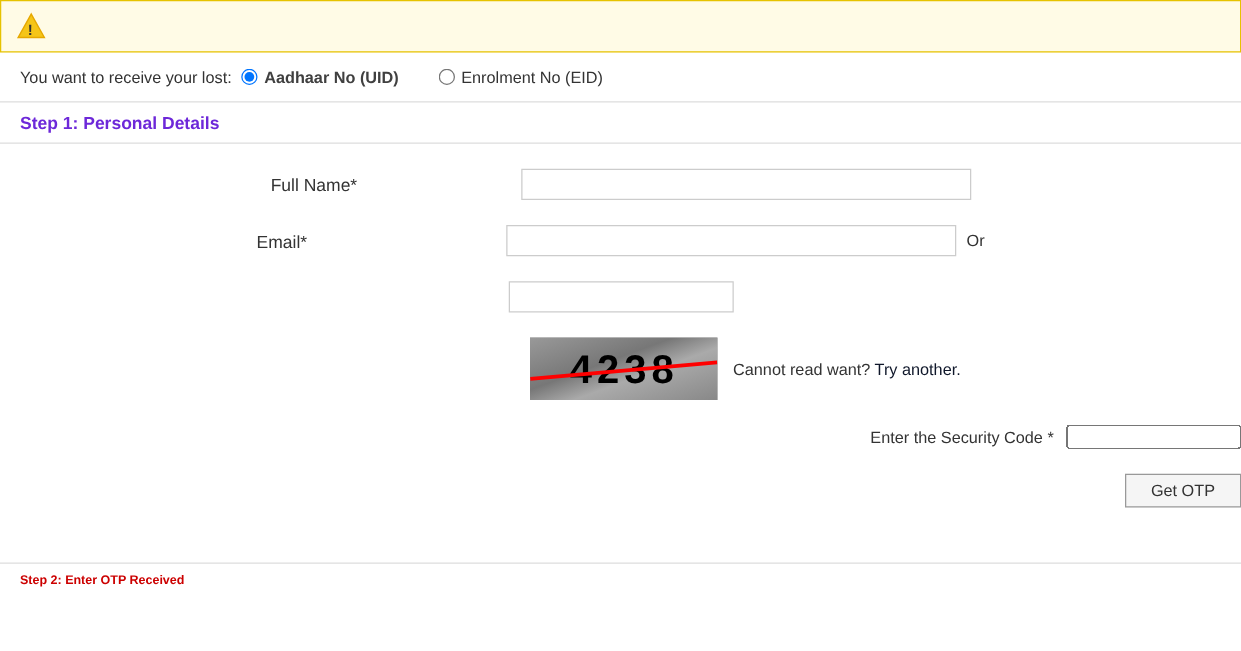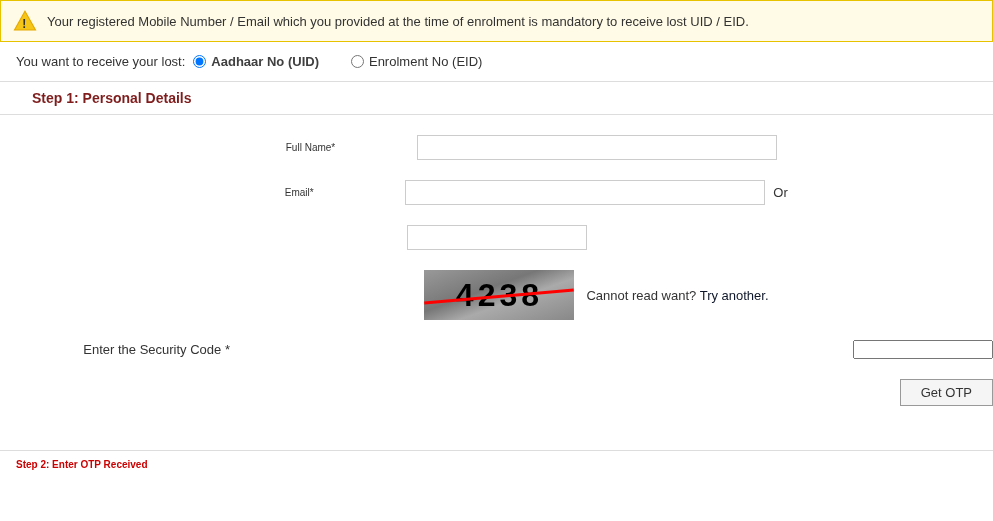--- a/index.html
+++ b/index.html
@@ -47,44 +47,44 @@
     }
     .radio-row .label-text {
     }
     .radio-selected {
       color: #404040;
       font-weight: bold;
     }
 
     
     .step-header {
-      padding: 8px 32px;
+      padding: 8px 16px;
       border-bottom: 1px solid #ddd;
       font-size: 14px;
-      color: #7f1d1d;
+      color: #6d28d9;
       font-weight: bold;
     }
 
     
     .form-area {
       padding: 20px 0;
     }
 
     .form-row {
       display: flex;
       align-items: center;
       margin-bottom: 20px;
       justify-content: center;
     }
 
     .form-row label {
       width: 200px;
-      text-align: center;
+      text-align: left;
       padding-right: 12px;
-      font-size: 10px;
+      font-size: 14px;
     }
 
     .form-row input[type="text"] {
       border: 1px solid #ccc;
       padding: 4px 6px;
       font-size: 13px;
       outline: none;
     }
 
     .input-wide {
@@ -151,21 +151,21 @@
     }
     .captcha-helper a {
       color: #0f172a;
       cursor: pointer;
     }
 
     
     .security-row {
       display: flex;
       align-items: center;
-      justify-content: space-between;
+      justify-content: flex-end;
       margin-bottom: 20px;
     }
     .security-row label {
       width: 240px;
       text-align: right;
       padding-right: 10px;
       font-size: 13px;
     }
 
     
@@ -193,21 +193,20 @@
     }
   </style>
 </head>
 <body>
 
 <div class="warning-banner">
   <svg class="warning-icon" viewBox="0 0 32 32" xmlns="http://www.w3.org/2000/svg">
     <polygon points="16,3 30,28 2,28" fill="#f5c518" stroke="#e6a800" stroke-width="1.5"></polygon>
     <text x="15" y="25" font-size="16" font-weight="bold" fill="#333" text-anchor="middle">!</text>
   </svg>
-  <span>Your registered Mobile Number / Email which you provided at the time of enrolment is mandatory to receive lost UID / EID.</span>
 </div>
 
 <div class="radio-row">
   <span class="label-text">You want to receive your lost:</span>
   <label>
     <input type="radio" name="receive_type" checked="" style="">
     <span class="radio-selected">Aadhaar No (UID)</span>
   </label>
   <label>
     <input type="radio" name="receive_type" style="">

